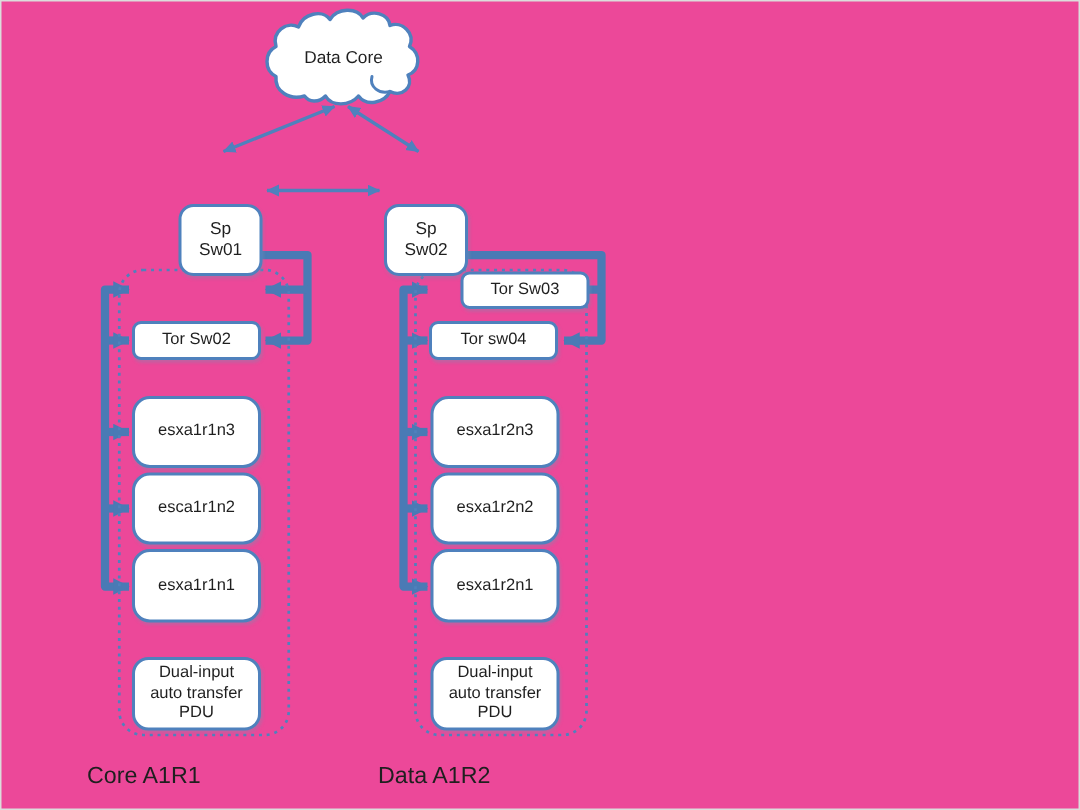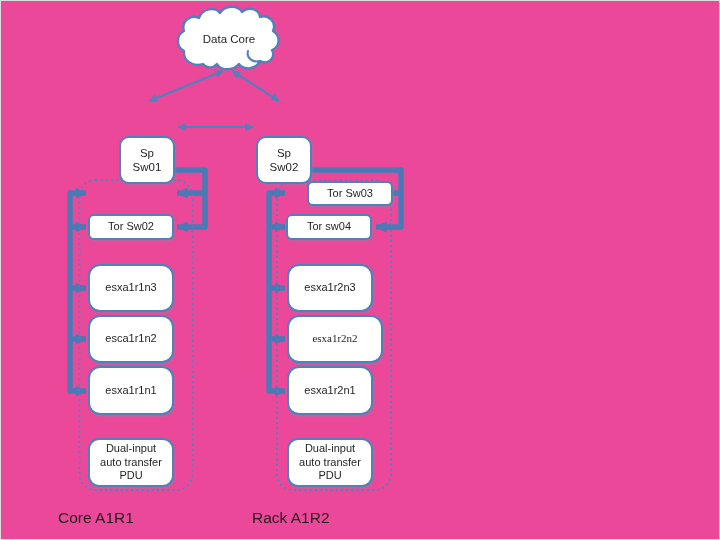--- a/index.html
+++ b/index.html
@@ -119,22 +119,22 @@
   <div class="node host" style="left:88px; top:264px; width:86px; height:48px;">esxa1r1n3</div>
   <div class="node host" style="left:88px; top:315px; width:86px; height:48px;">esca1r1n2</div>
   <div class="node host" style="left:88px; top:366px; width:86px; height:49px;">esxa1r1n1</div>
   <div class="node pdu" style="left:88px; top:438px; width:86px; height:49px;">Dual-input
 auto transfer
 PDU</div>
 
   <div class="node tor" style="left:287px; top:181px; width:86px; height:25px;margin-left:20px;">Tor Sw03</div>
   <div class="node tor" style="left:286px; top:214px; width:86px; height:26px;text-align:center;">Tor sw04</div>
   <div class="node host" style="left:287px; top:264px; width:86px; height:48px;">esxa1r2n3</div>
-  <div class="node host" style="left:287px; top:315px; width:96px; height:48px;font-family:Liberation Serif, serif;">esxa1r2n2</div>
+  <div class="node host" style="left:287px; top:315px; width:86px; height:48px;">esxa1r2n2</div>
   <div class="node host" style="left:287px; top:366px; width:86px; height:49px;">esxa1r2n1</div>
   <div class="node pdu" style="left:287px; top:438px; width:86px; height:49px;">Dual-input
 auto transfer
 PDU</div>
 
   <div class="rack-label" style="left:58px; top:509px;">Core A1R1</div>
-  <div class="rack-label" style="left:252px; top:509px;">Rack A1R2</div>
+  <div class="rack-label" style="left:252px; top:509px;">Data A1R2</div>
 
 </div>
 
 </body></html>

